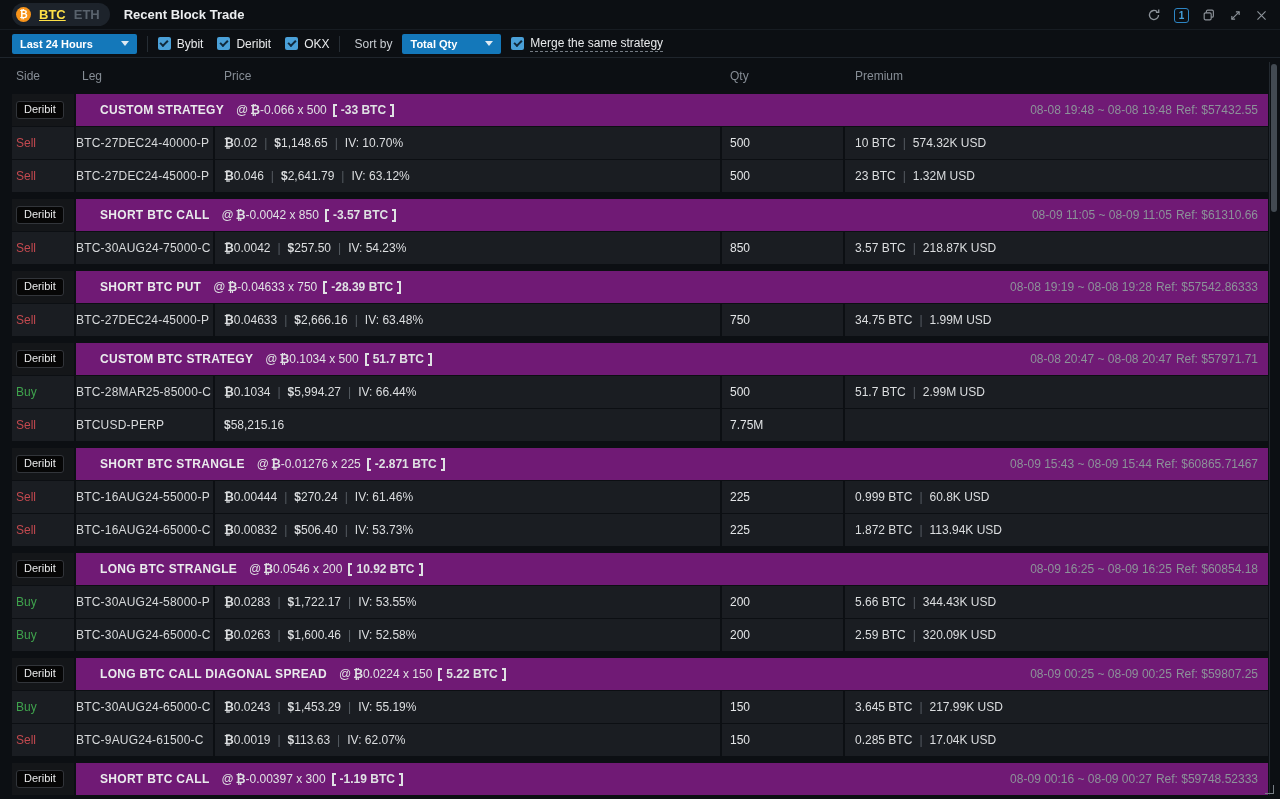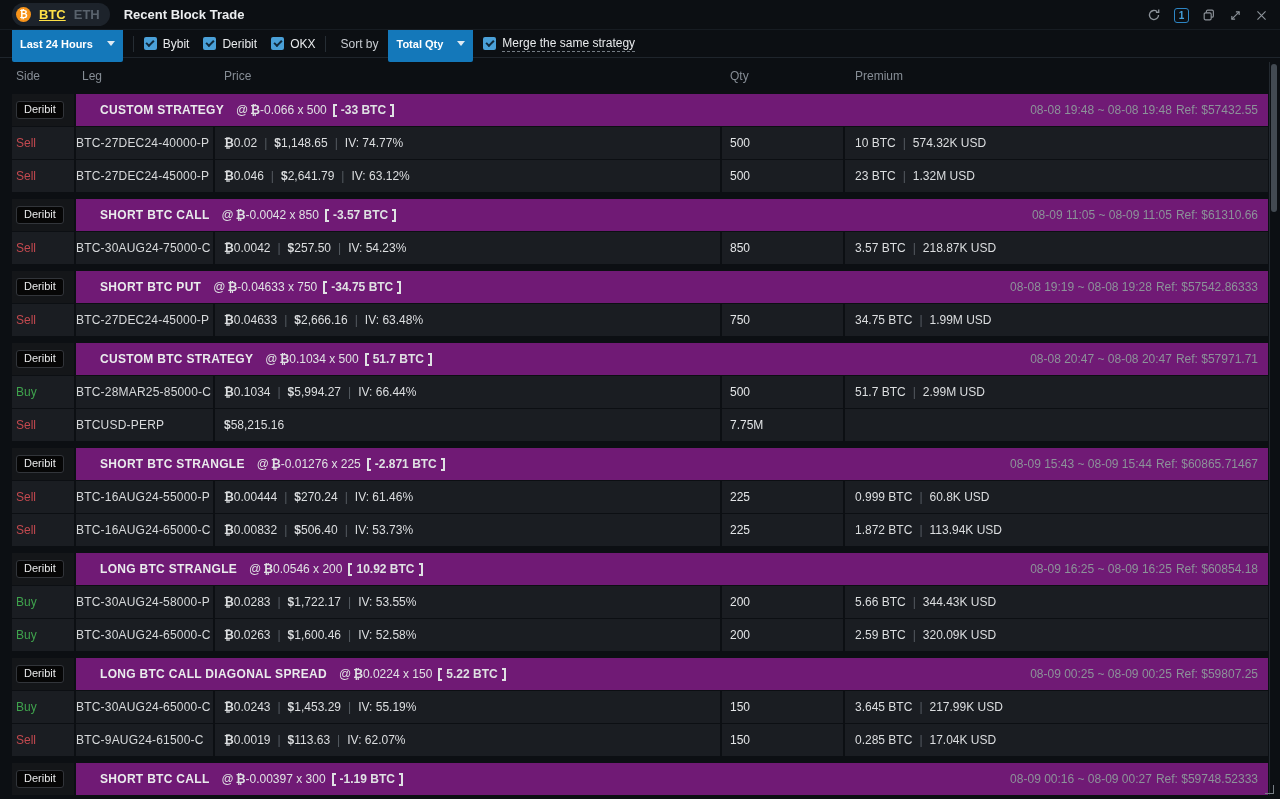--- a/index.html
+++ b/index.html
@@ -33,22 +33,22 @@
     width:15px; height:15px; border:1px solid #2d85c4; border-radius:3px;
     color:#46a0da; font-size:10px; font-weight:bold;
     display:flex; align-items:center; justify-content:center;
   }
   
   .filterbar {
     height:28px; display:flex; align-items:center; padding:0 12px; gap:10px;
     border-bottom:1px solid #1f252c; background:#0c0f13;
   }
   .dd {
-    background:var(--accent,#1478ba); border-radius:2px; height:36px;
-    display:flex; align-items:center; gap:14px; padding:0 8px;
+    background:var(--accent,#1478ba); border-radius:2px; height:20px;
+    display:flex; align-items:center; gap:28px; padding:0 8px;
     color:#fff; font-size:11px; font-weight:bold; cursor:pointer;
   }
   .dd .caret { width:0; height:0; border-left:4px solid transparent; border-right:4px solid transparent; border-top:5px solid #dfeaf2; }
   .vsep { width:1px; height:16px; background:#262d34; }
   .chk-item { display:flex; align-items:center; gap:6px; cursor:pointer;justify-content:space-between; }
   .checkbox {
     width:13px; height:13px; border-radius:2px; background:var(--check-blue,#4aa0d8); position:relative;
   }
   .checkbox::after {
     content:""; position:absolute; left:2.5px; top:3px; width:6px; height:3px;
@@ -205,21 +205,21 @@
           </div>
         </div>
         <div class="leg-row">
           <div class="cell side-cell side-sell">Sell</div>
           <div class="cell leg-cell">BTC-27DEC24-40000-P</div>
           <div class="cell price-cell">
             <span><span class="bsym">₿</span>0.02</span>
             <span class="pipe">|</span>
             <span><span class="bsym">$</span>1,148.65</span>
             <span class="pipe">|</span>
-            <span>IV: 74.77%</span>
+            <span>IV: 10.70%</span>
           </div>
           <div class="cell qty-cell">500</div>
           <div class="cell prem-cell">
             <span>10 BTC</span>
             <span class="pipe">|</span>
             <span>574.32K USD</span>
           </div>
         </div>
         <div class="leg-row">
           <div class="cell side-cell side-sell">Sell</div>
@@ -284,21 +284,21 @@
           <div class="g-badge-cell">
             <span class="badge">Deribit</span>
           </div>
           <div class="g-main-cell">
             <div class="g-left">
               <span class="strategy">SHORT BTC PUT</span>
               <span class="terms">
                 <span>@ </span>
                 <span><span class="bsym">₿</span>-0.04633 x 750</span>
                 <span class="lb"></span>
-                <span class="btotal">-34.75 BTC</span>
+                <span class="btotal">-28.39 BTC</span>
                 <span class="rb"></span>
               </span>
             </div>
             <div class="g-right">
               <span>08-08 19:19 ~ 08-08 19:28</span>
               <span>Ref: $57542.86333</span>
             </div>
           </div>
         </div>
         <div class="leg-row">

